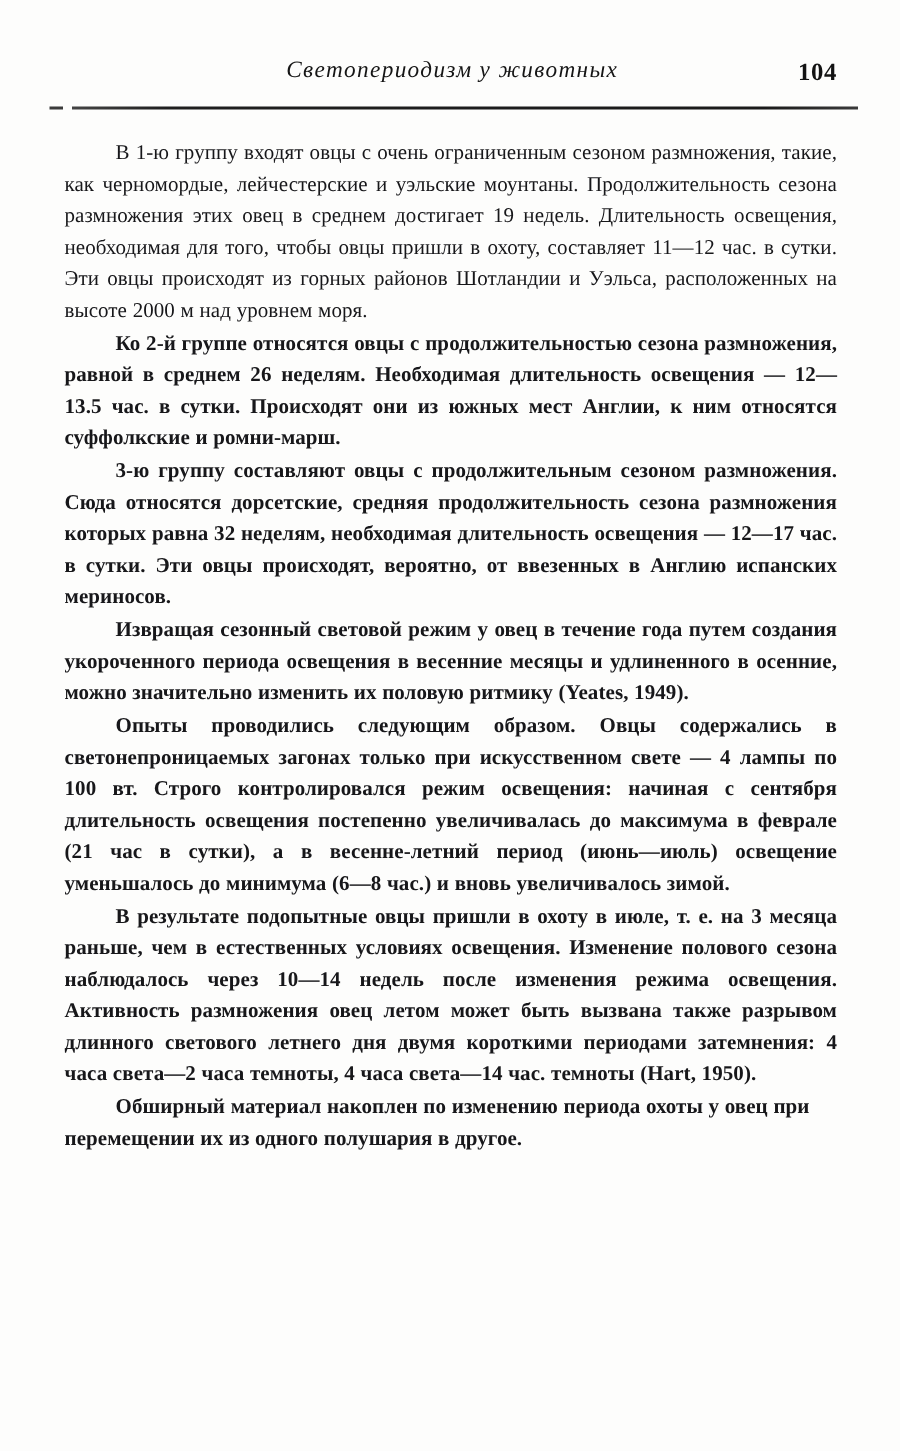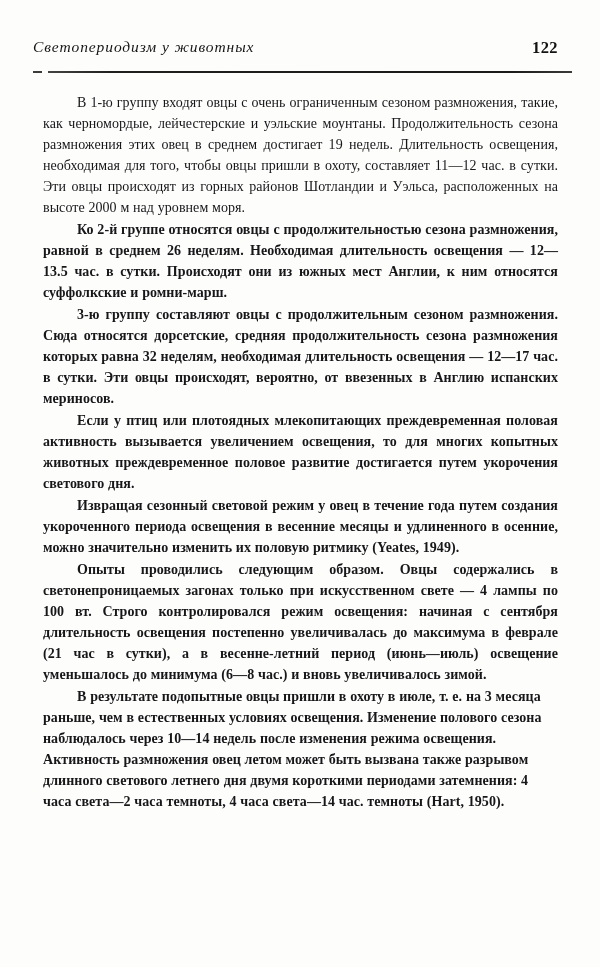--- a/index.html
+++ b/index.html
@@ -28,21 +28,21 @@
     left: 33px;
     right: 30px;
     top: 38px;
     height: 26px;
   }
   .rh-title {
     position: absolute;
     left: 0;
     right: 0;
     top: 0;
-    text-align: left;
+    text-align: center;
     font-style: italic;
     font-size: 15.5px;
     letter-spacing: 0.9px;
     color: #151515;
     white-space: nowrap;
   }
   .rh-folio {
     position: absolute;
     right: 12px;
     top: 0px;
@@ -101,31 +101,31 @@
     text-align: left;
   }
 </style>
 </head>
 <body>
 
 <div class="page">
 
   <div class="running-head">
     <div class="rh-title">Светопериодизм у животных</div>
-    <div class="rh-folio">122</div>
+    <div class="rh-folio">104</div>
   </div>
 
   <div class="rule-wrap">
     <span class="rule-dash"></span>
     <span class="rule-main"></span>
   </div>
 
   <div class="body-col">
     <p class="para">В 1-ю группу входят овцы с очень ограниченным сезоном размножения, такие, как черномордые, лейчестерские и уэльские моунтаны. Продолжительность сезона размножения этих овец в среднем достигает 19 недель. Длительность освещения, необходимая для того, чтобы овцы пришли в охоту, составляет 11—12 час. в сутки. Эти овцы происходят из горных районов Шотландии и Уэльса, расположенных на высоте 2000 м над уровнем моря.</p>
     <p class="para">Ко 2-й группе относятся овцы с продолжительностью сезона размножения, равной в среднем 26 неделям. Необходимая длительность освещения — 12—13.5 час. в сутки. Происходят они из южных мест Англии, к ним относятся суффолкские и ромни-марш.</p>
     <p class="para">3-ю группу составляют овцы с продолжительным сезоном размножения. Сюда относятся дорсетские, средняя продолжительность сезона размножения которых равна 32 неделям, необходимая длительность освещения — 12—17 час. в сутки. Эти овцы происходят, вероятно, от ввезенных в Англию испанских мериносов.</p>
-    <p class="para">Если у птиц или плотоядных млекопитающих преждевременная половая активность вызывается увеличением освещения, то для многих копытных животных преждевременное половое развитие достигается путем укорочения светового дня.</p>
     <p class="para">Извращая сезонный световой режим у овец в течение года путем создания укороченного периода освещения в весенние месяцы и удлиненного в осенние, можно значительно изменить их половую ритмику (Yeates, 1949).</p>
     <p class="para">Опыты проводились следующим образом. Овцы содержались в светонепроницаемых загонах только при искусственном свете — 4 лампы по 100 вт. Строго контролировался режим освещения: начиная с сентября длительность освещения постепенно увеличивалась до максимума в феврале (21 час в сутки), а в весенне-летний период (июнь—июль) освещение уменьшалось до минимума (6—8 час.) и вновь увеличивалось зимой.</p>
     <p class="para">В результате подопытные овцы пришли в охоту в июле, т. е. на 3 месяца раньше, чем в естественных условиях освещения. Изменение полового сезона наблюдалось через 10—14 недель после изменения режима освещения. Активность размножения овец летом может быть вызвана также разрывом длинного светового летнего дня двумя короткими периодами затемнения: 4 часа света—2 часа темноты, 4 часа света—14 час. темноты (Hart, 1950).</p>
+    <p class="para">Обширный материал накоплен по изменению периода охоты у овец при перемещении их из одного полушария в другое.</p>
   </div>
 
 </div>
 
 </body></html>

